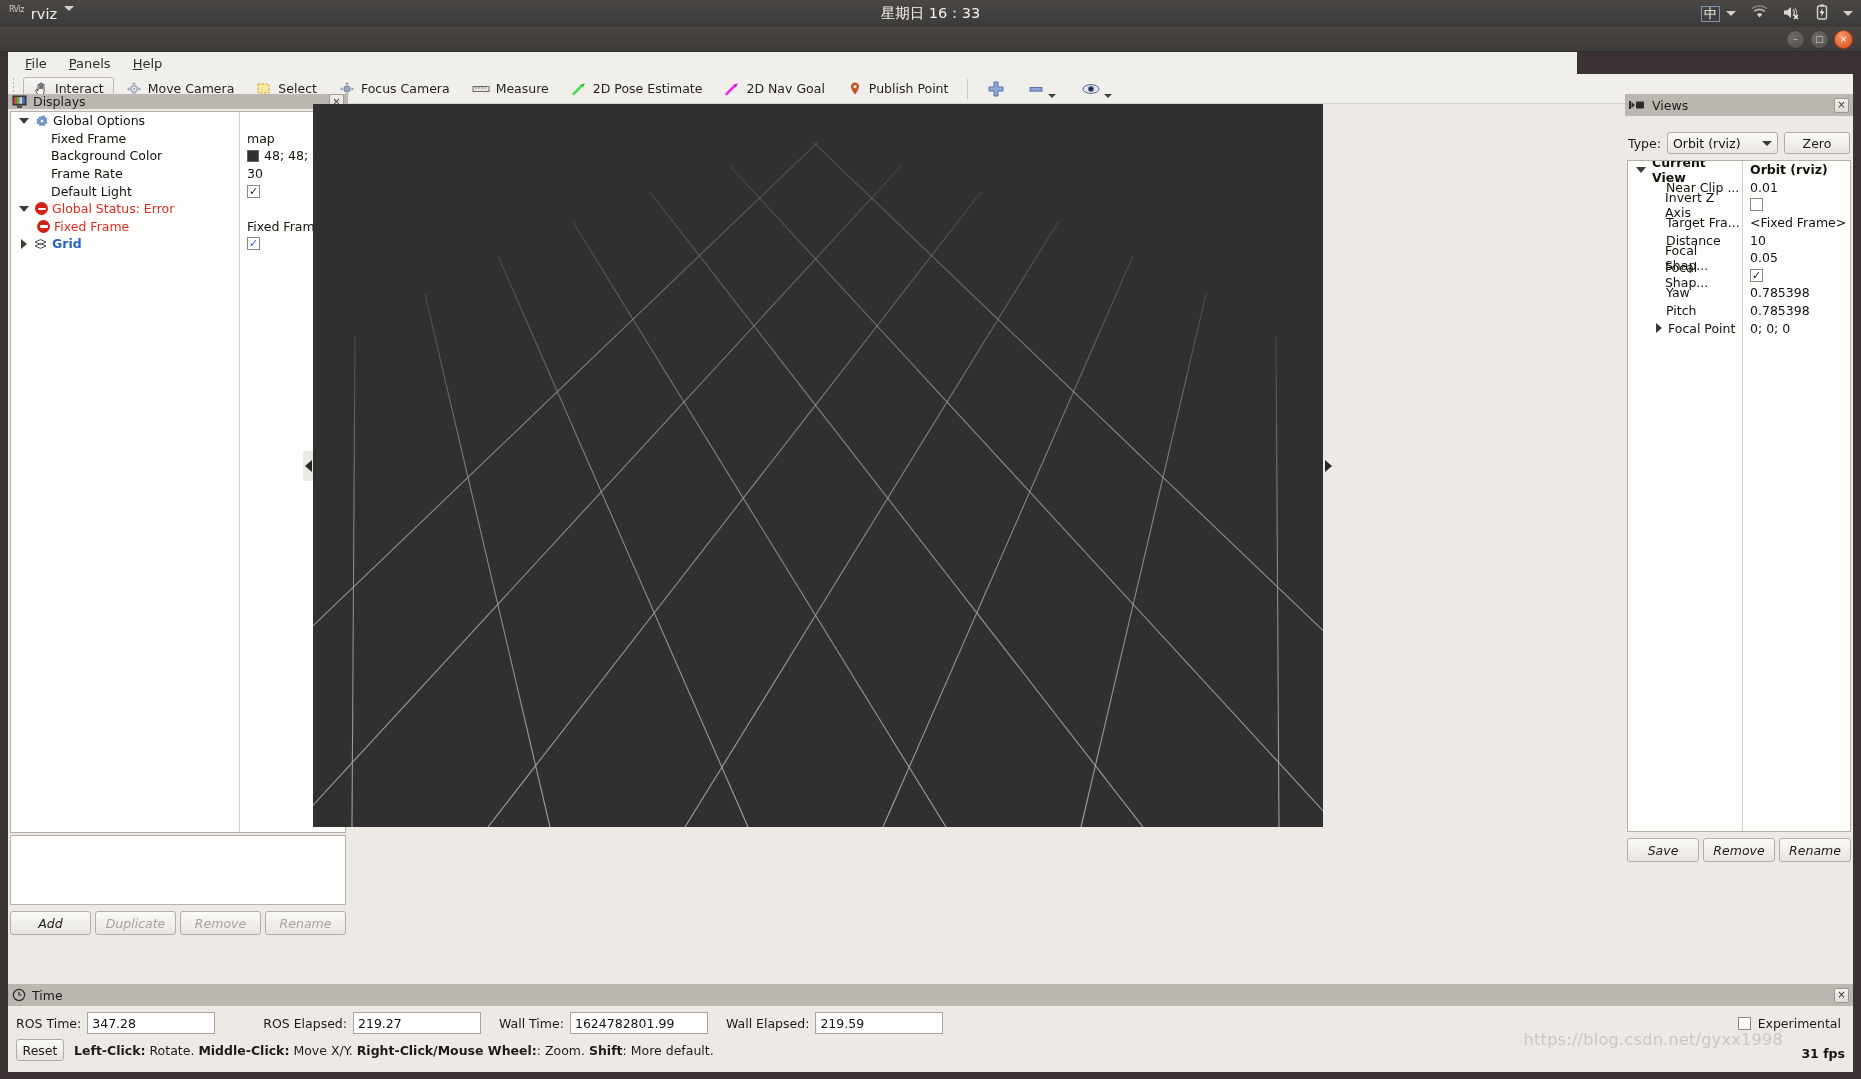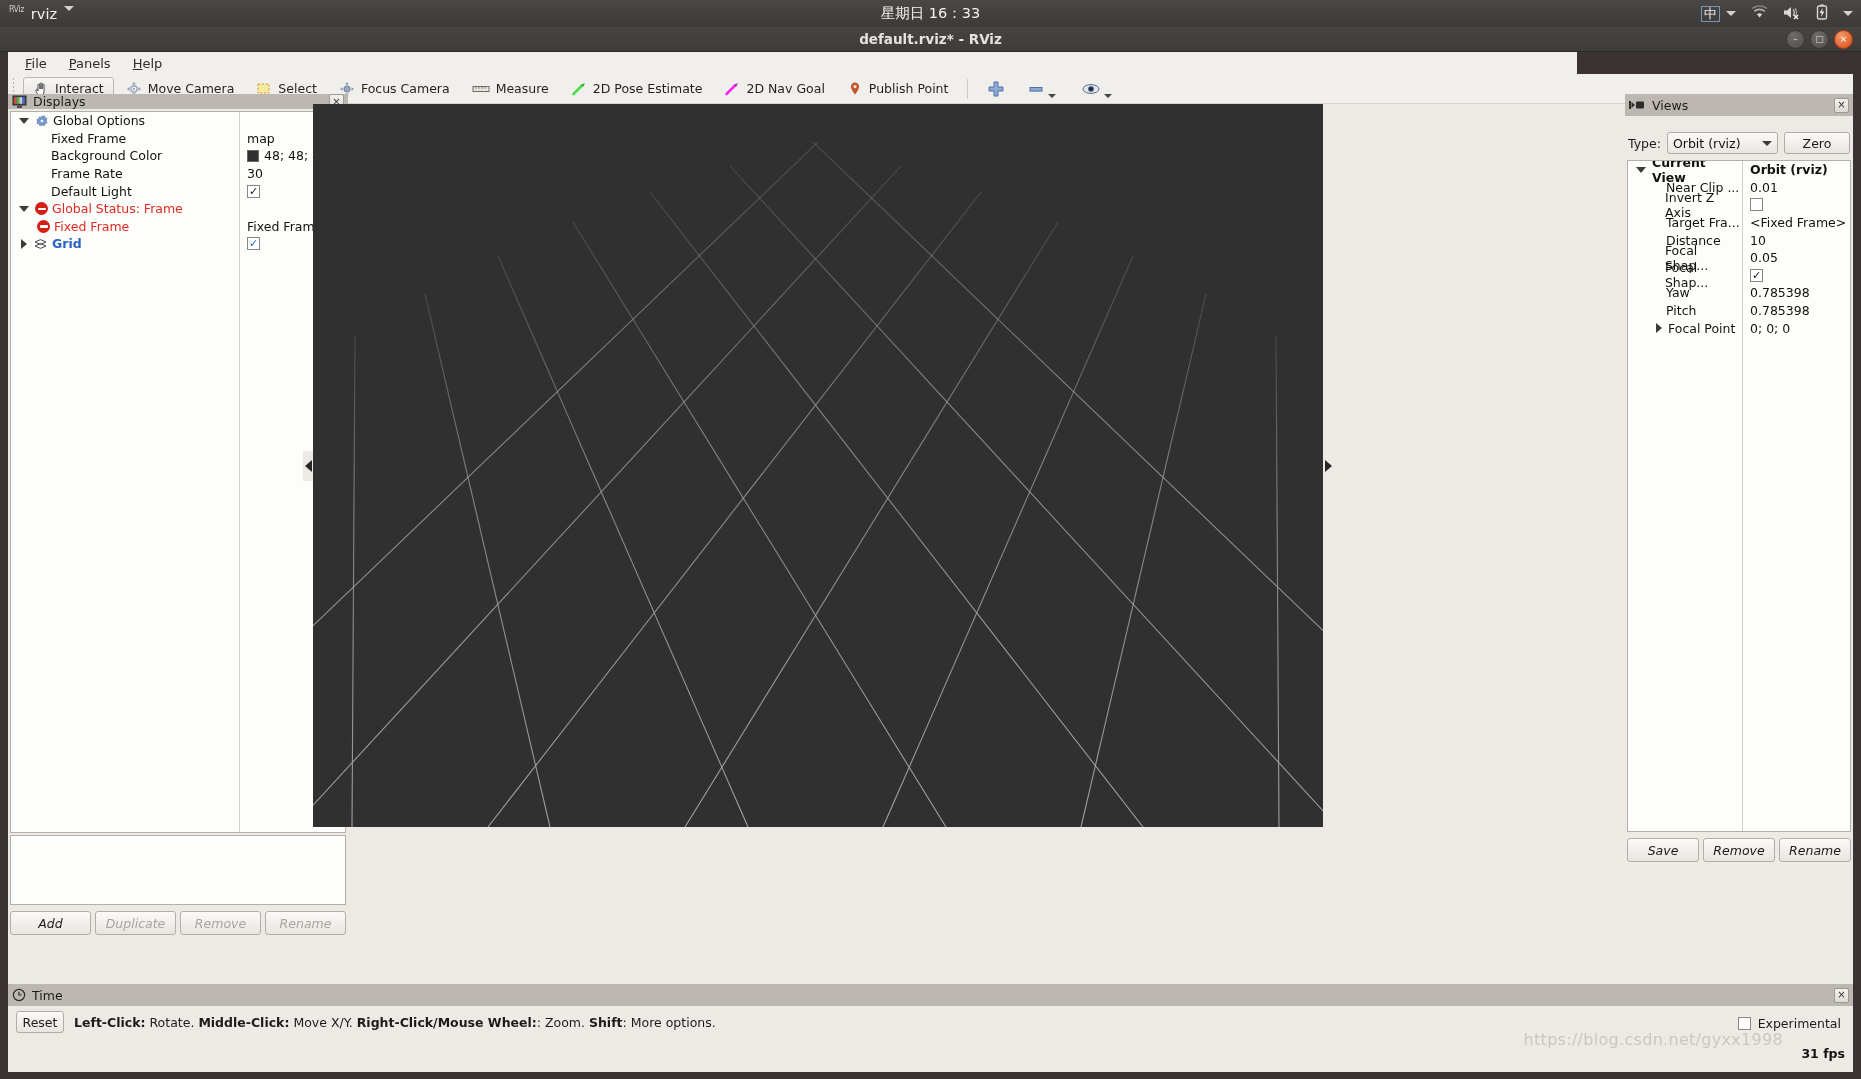--- a/index.html
+++ b/index.html
@@ -276,21 +276,20 @@
           <rect x="1.5" y="2" width="9" height="13" rx="1.5" fill="none" stroke="#d7d3cf" stroke-width="1.4"></rect>
           <rect x="4.3" y="0.4" width="3.4" height="1.8" fill="#d7d3cf"></rect>
           <path d="M6.6 4 L3.6 9 h2 L5 13 l3.4-5.4h-2.2z" fill="#e6e2de"></path>
         </svg>
     </span>
     <span class="caret-down"></span>
   </div>
 </div>
 
 <div id="titlebar">
-  <div class="wtitle">default.rviz* - RViz</div>
   <div id="wbtns">
     <div class="wbtn">–</div>
     <div class="wbtn">□</div>
     <div class="wbtn close">×</div>
   </div>
 </div>
 
 <div id="menubar">
   <div class="menu-item"><u>F</u>ile</div>
   <div class="menu-item"><u>P</u>anels</div>
@@ -479,21 +478,21 @@
           </div>
         <div class="tval">
           <span class="cbox">✓</span>
         </div>
       </div>
 
       <div class="trow">
         <div class="tname">
           <span class="expander"></span>
           <span class="err-ic"></span>
-          <span class="red">Global Status: Frame</span>
+          <span class="red">Global Status: Error</span>
         </div>
         <div class="tval"></div>
       </div>
 
       <div class="trow">
         <div class="tname">
           <span style="width:22px"></span>
           <span class="err-ic"></span>
           <span class="red">Fixed Frame</span>
         </div>
@@ -689,25 +688,43 @@
     <span class="ic">
       <svg width="14" height="14" viewBox="0 0 14 14">
           <circle cx="7" cy="7" r="5.6" fill="none" stroke="#2b2b2b" stroke-width="1.2"></circle>
           <path d="M7 3.7V7h2.6" stroke="#2b2b2b" stroke-width="1.2" fill="none"></path>
         </svg>
     </span>
     <span>Time</span>
     <span class="x">×</span>
   </div>
 
+  <div class="time-fields">
+    <div class="tfield" style="margin-right:48px">
+      <span>ROS Time:</span>
+      <input style="width: 128px;" value="347.28">
+    </div>
+    <div class="tfield" style="margin-right:18px">
+      <span>ROS Elapsed:</span>
+      <input style="width: 128px;" value="219.27">
+    </div>
+    <div class="tfield" style="margin-right:18px">
+      <span>Wall Time:</span>
+      <input style="width: 138px;" value="1624782801.99">
+    </div>
+    <div class="tfield">
+      <span>Wall Elapsed:</span>
+      <input style="width: 128px;" value="219.59">
+    </div>
+  </div>
 
   <div class="status-row">
     <div class="reset-btn">Reset</div>
     <div class="hint">
-      <b>Left-Click:</b><span> Rotate. </span><b>Middle-Click:</b><span> Move X/Y. </span><b>Right-Click/Mouse Wheel:</b><span>: Zoom. </span><b>Shift</b><span>: More options.</span>
+      <b>Left-Click:</b><span> Rotate. </span><b>Middle-Click:</b><span> Move X/Y. </span><b>Right-Click/Mouse Wheel:</b><span>: Zoom. </span><b>Shift</b><span>: More default.</span>
     </div>
   </div>
 
   <div class="exp-wrap">
     <span class="cbox"></span>
     <span>Experimental</span>
   </div>
 
   <div class="watermark">https://blog.csdn.net/gyxx1998</div>
   <div class="fps">31 fps</div>

